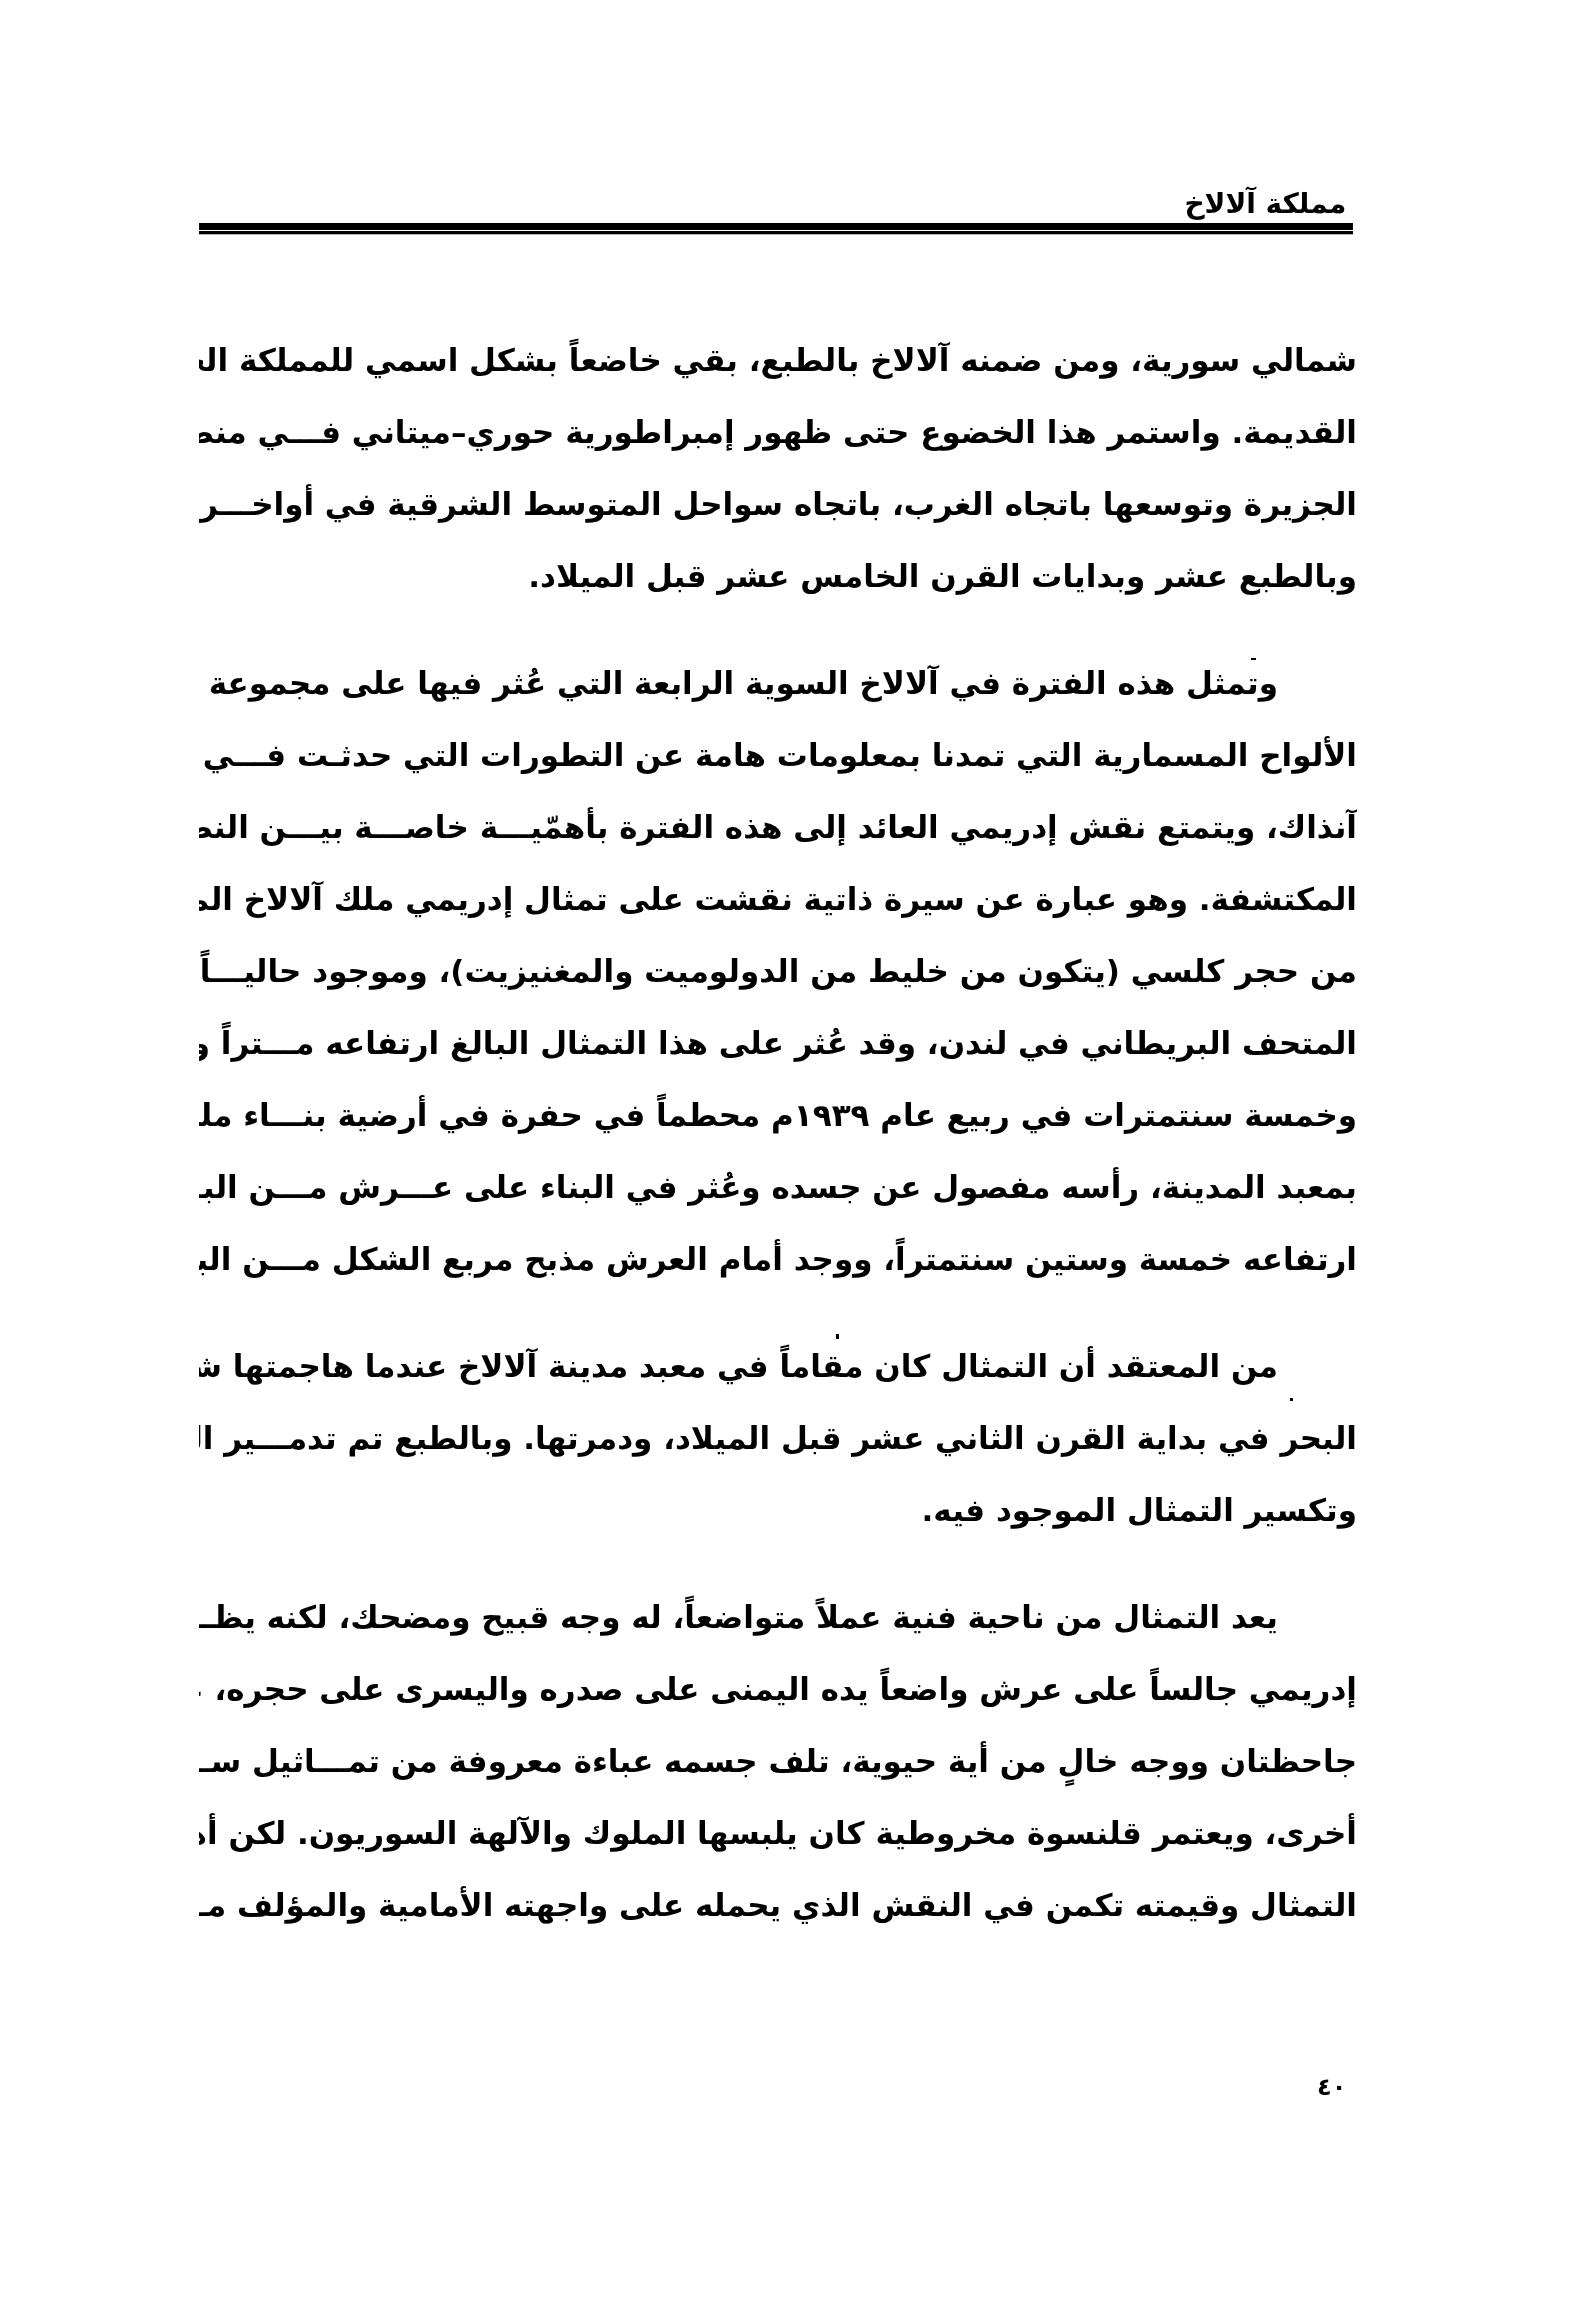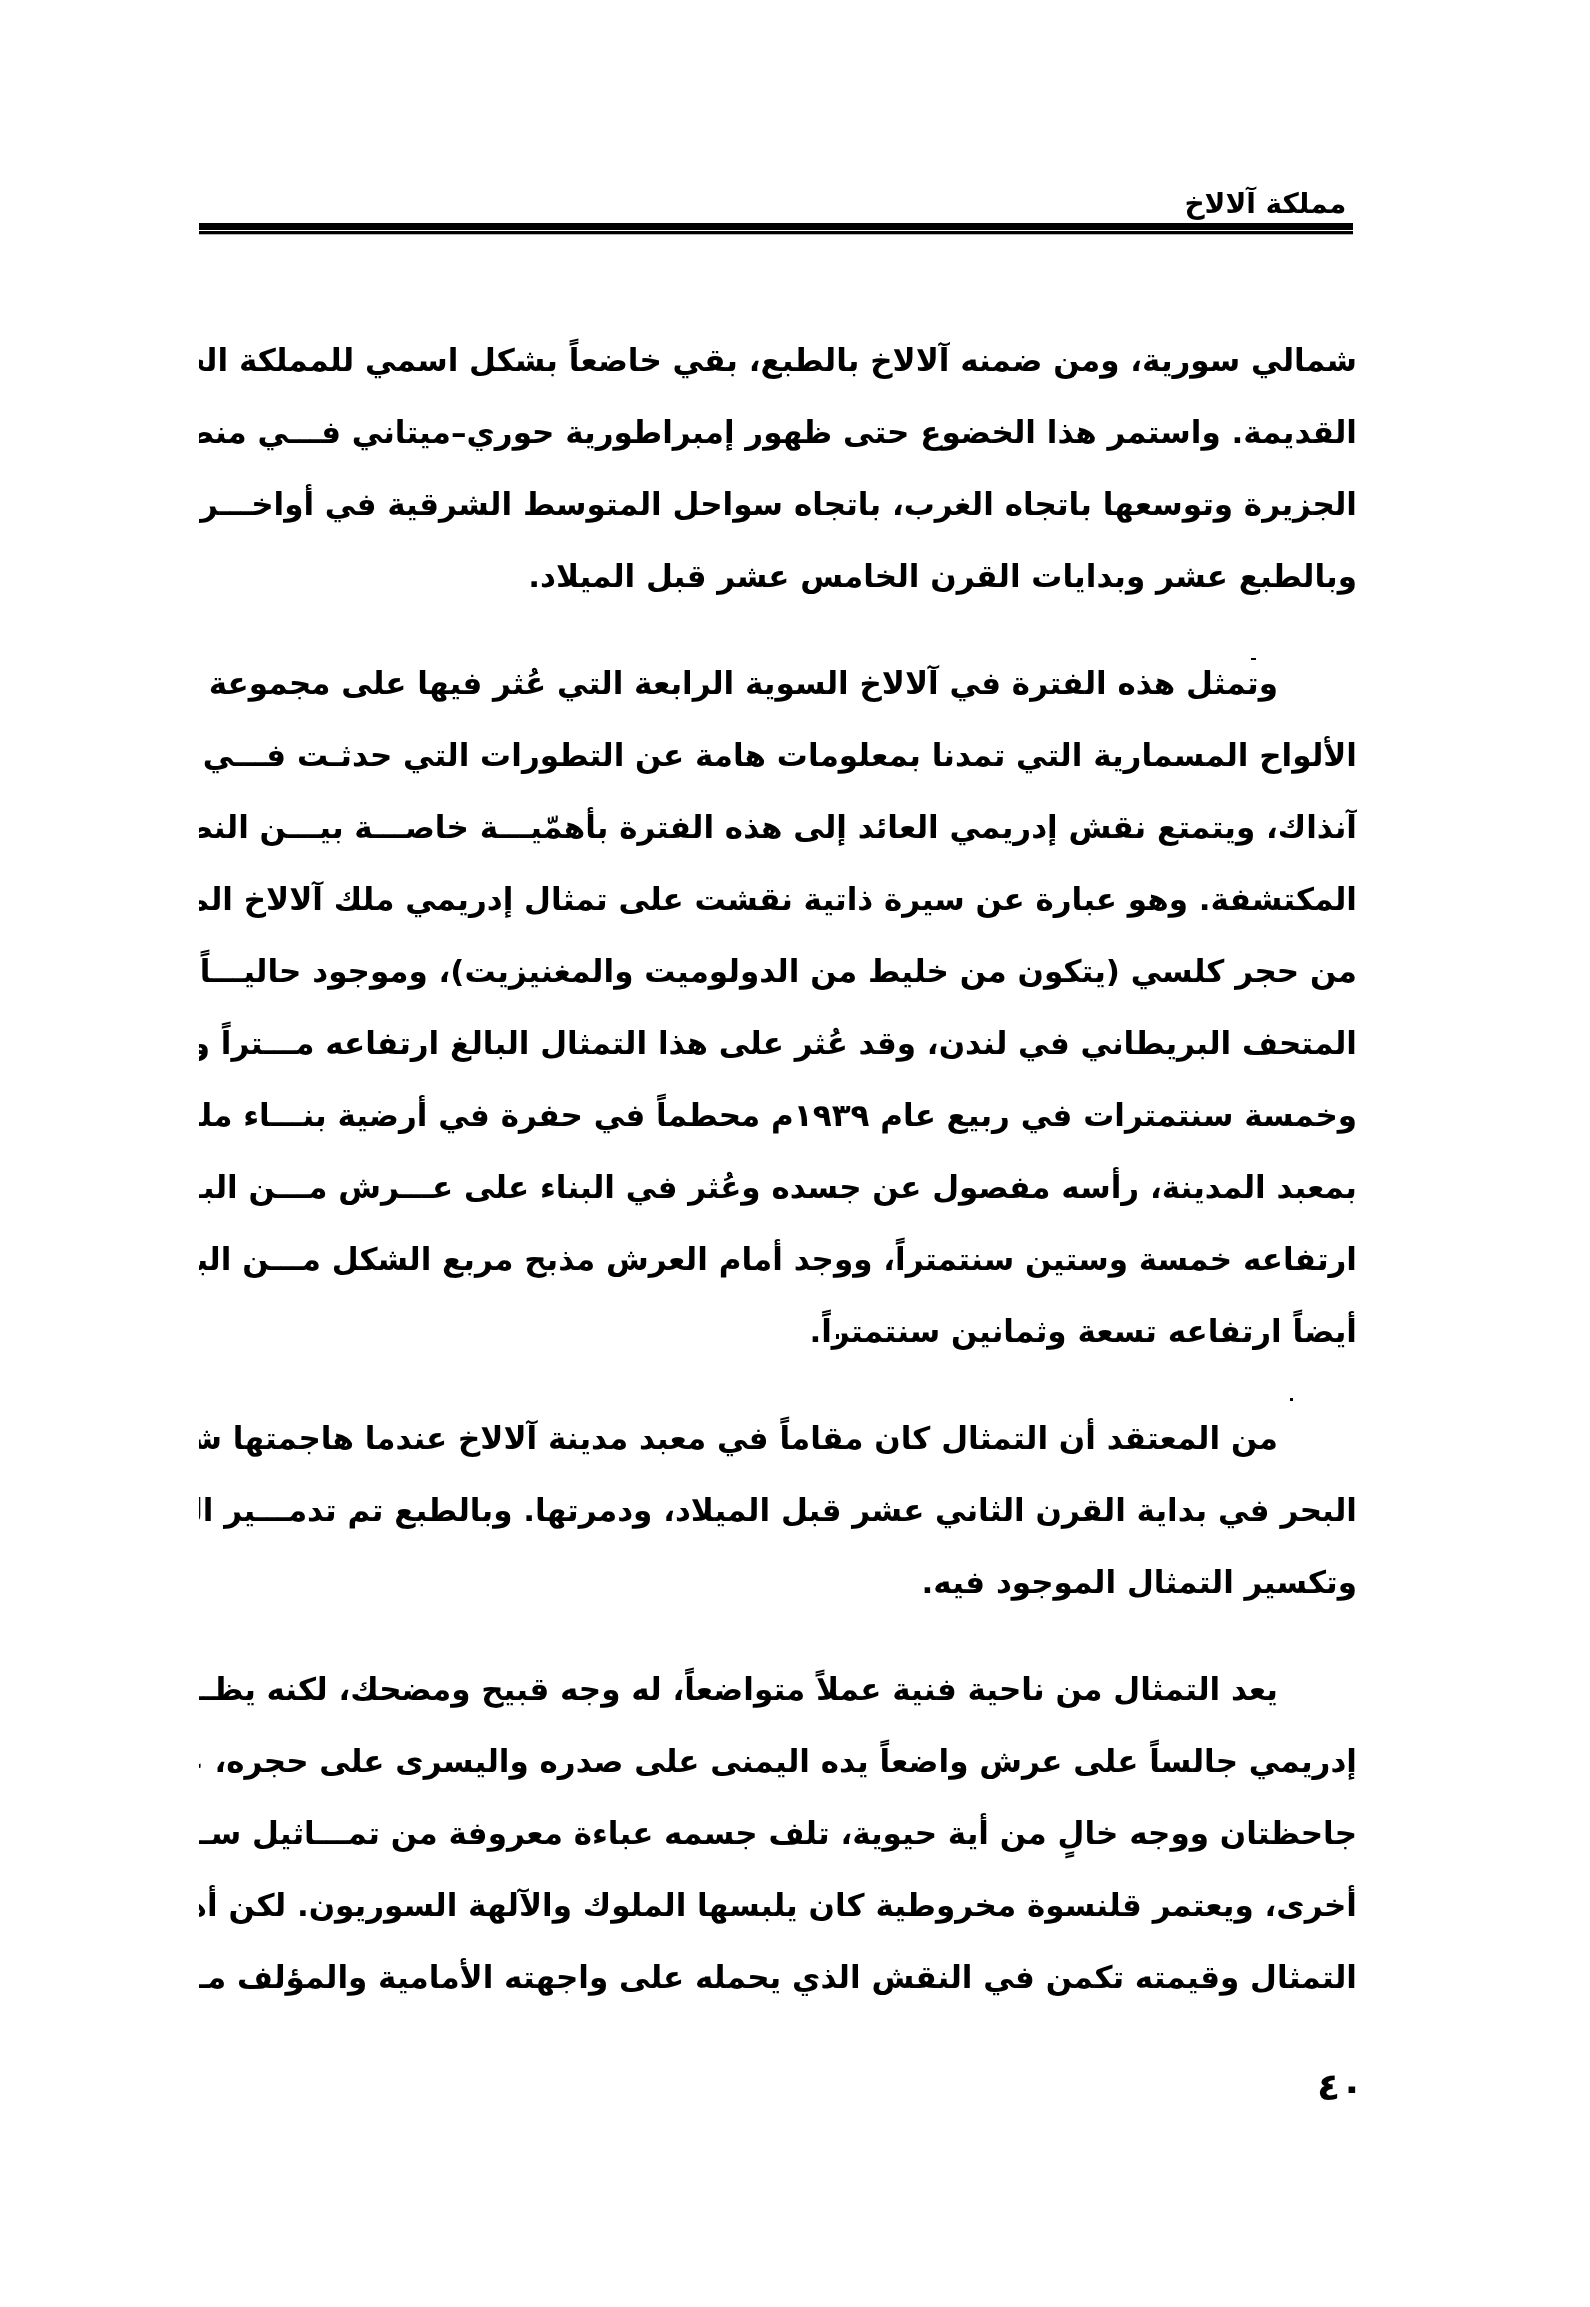--- a/index.html
+++ b/index.html
@@ -70,21 +70,21 @@
     }
     .line.indent {
       padding-right: 79px;
     }
     .page-number {
       position: absolute;
       top: 2065px;
       left: 1317px;
       font-family: "DejaVu Sans", sans-serif;
       font-weight: bold;
-      font-size: 38px;
+      font-size: 24px;
       line-height: 45px;
       direction: rtl;
     }
     .scan-mark {
       position: absolute;
       background: #000;
     }
   </style>
 </head>
 <body>
@@ -104,21 +104,20 @@
   <p class="paragraph">
     <span class="line indent">وتمثل هذه الفترة في آلالاخ السوية الرابعة التي عُثر فيها على مجموعة مـــن</span>
     <span class="line">الألواح المسمارية التي تمدنا بمعلومات هامة عن التطورات التي حدثـت فـــي آلالاخ</span>
     <span class="line">آنذاك، ويتمتع نقش إدريمي العائد إلى هذه الفترة بأهمّيـــة خاصـــة بيـــن النصـــوص</span>
     <span class="line">المكتشفة. وهو عبارة عن سيرة ذاتية نقشت على تمثال إدريمي ملك آلالاخ المنحـــوت</span>
     <span class="line">من حجر كلسي (يتكون من خليط من الدولوميت والمغنيزيت)، وموجود حاليـــاً فـــي</span>
     <span class="line">المتحف البريطاني في لندن، وقد عُثر على هذا التمثال البالغ ارتفاعه مـــتراً واحـــداً</span>
     <span class="line">وخمسة سنتمترات في ربيع عام ١٩٣٩م محطماً في حفرة في أرضية بنـــاء ملحـــق</span>
     <span class="line">بمعبد المدينة، رأسه مفصول عن جسده وعُثر في البناء على عـــرش مـــن البـــازلت</span>
     <span class="line">ارتفاعه خمسة وستين سنتمتراً، ووجد أمام العرش مذبح مربع الشكل مـــن البـــازلت</span>
-    <span class="line last">أيضاً ارتفاعه تسعة وثمانين سنتمتراً.</span>
   </p>
   <p class="paragraph">
     <span class="line indent">من المعتقد أن التمثال كان مقاماً في معبد مدينة آلالاخ عندما هاجمتها شـــعوب</span>
     <span class="line">البحر في بداية القرن الثاني عشر قبل الميلاد، ودمرتها. وبالطبع تم تدمـــير المعبـــد</span>
     <span class="line last">وتكسير التمثال الموجود فيه.</span>
   </p>
   <p class="paragraph">
     <span class="line indent">يعد التمثال من ناحية فنية عملاً متواضعاً، له وجه قبيح ومضحك، لكنه يظـــهر</span>
     <span class="line">إدريمي جالساً على عرش واضعاً يده اليمنى على صدره واليسرى على حجره، عيناه</span>
     <span class="line">جاحظتان ووجه خالٍ من أية حيوية، تلف جسمه عباءة معروفة من تمـــاثيل ســـورية</span>

